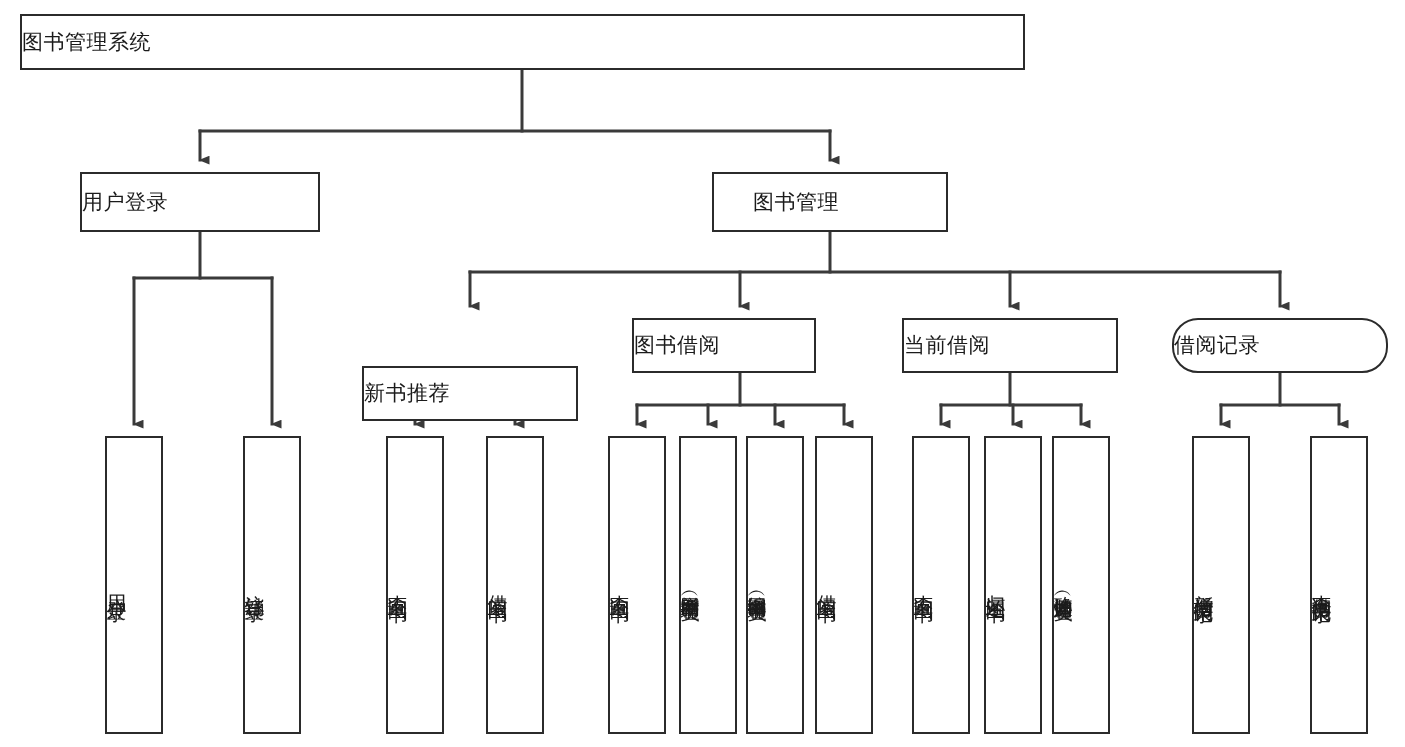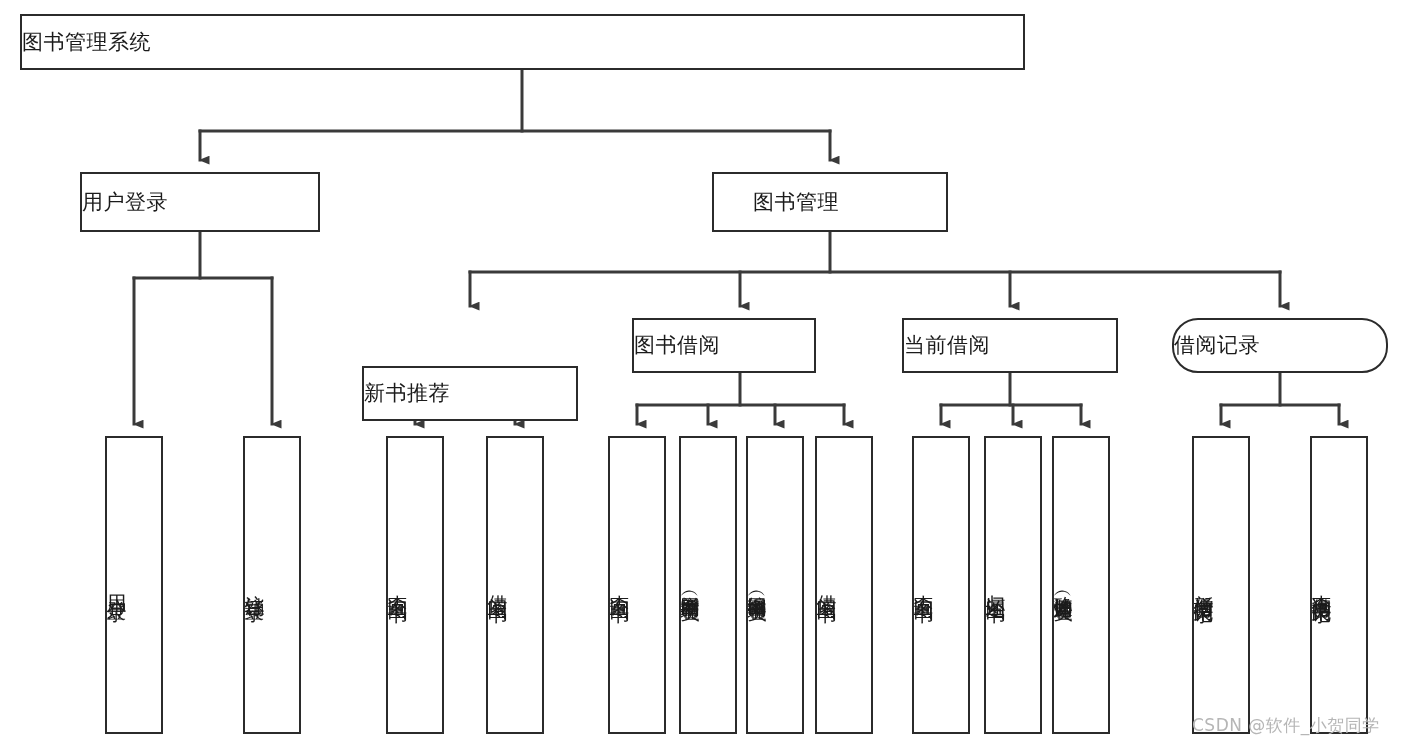--- a/index.html
+++ b/index.html
@@ -183,15 +183,14 @@
     <span class="node-label-v" style="letter-spacing:1px; font-size:19px;">确认归还（管理员）</span>
   </div>
 
   <div class="node-box" style="left:1192px; top:436px; width:58px; height:298px;">
     <span class="node-label-v" style="letter-spacing:2px;">新增借阅记录</span>
   </div>
   <div class="node-box" style="left:1310px; top:436px; width:58px; height:298px;">
     <span class="node-label-v" style="letter-spacing:2px;">查询借阅记录</span>
   </div>
 
-  <div class="watermark">CSDN @软件_小贺同学</div>
 
 </div>
 
 </body></html>

